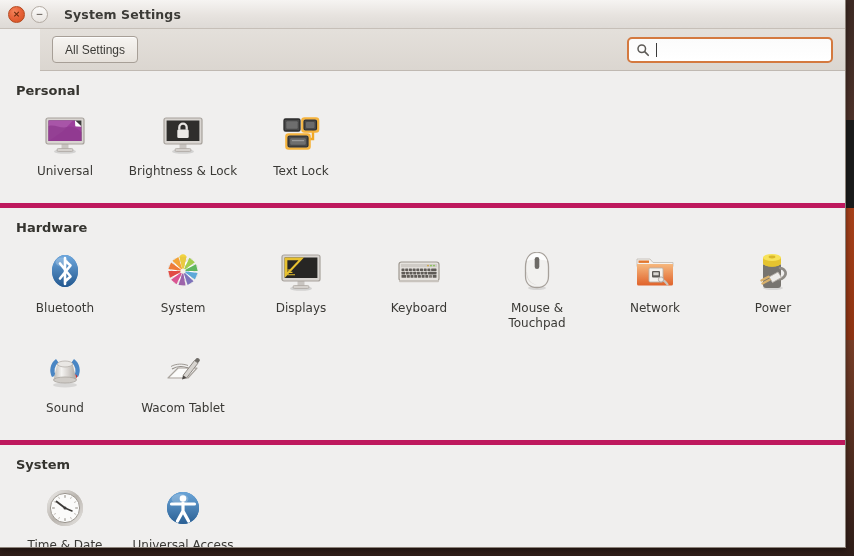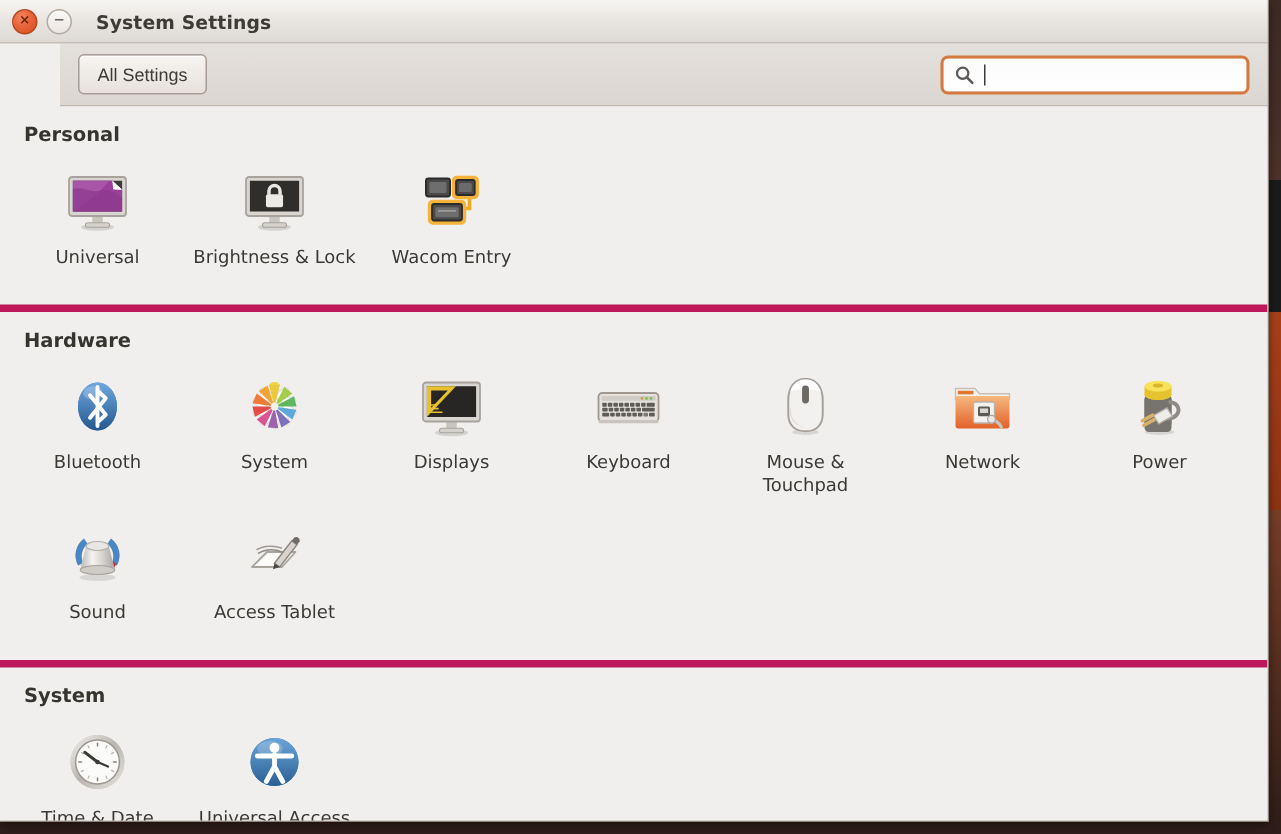--- a/index.html
+++ b/index.html
@@ -184,21 +184,21 @@
             <rect x="25.5" y="8.5" width="15.5" height="13" rx="2" fill="none" stroke="#f5b33c" stroke-width="2.6"></rect>
             <rect x="27" y="10" width="12.5" height="10" rx="1.4" fill="#4a4a4a" stroke="#2b2b2b" stroke-width="1.2"></rect>
             <rect x="29" y="12" width="8.5" height="6" rx="1" fill="#6b6b6b"></rect>
             <rect x="7" y="9" width="16" height="12" rx="1.6" fill="#4a4a4a" stroke="#2b2b2b" stroke-width="1.3"></rect>
             <rect x="9.3" y="11.3" width="11.4" height="7.4" rx="1" fill="#6e6e6e"></rect>
             <rect x="9.5" y="24.5" width="23" height="14" rx="2" fill="none" stroke="#f5b33c" stroke-width="2.6"></rect>
             <rect x="11" y="26" width="20" height="11" rx="1.5" fill="#4a4a4a" stroke="#2b2b2b" stroke-width="1.2"></rect>
             <rect x="13.2" y="28.2" width="15.6" height="6.6" rx="1" fill="#6e6e6e"></rect>
             <rect x="15" y="30" width="12" height="1.2" fill="#9a9a9a"></rect>
           </svg>
-          <div class="tile-label">Wacom Entry</div>
+          <div class="tile-label">Text Lock</div>
         </div>
 
       </div>
     </div>
 
     <div class="section">
       <div class="section-title">Hardware</div>
       <div class="grid">
 
         <div class="tile">
@@ -376,21 +376,21 @@
         <div class="tile">
           <svg class="tile-icon" viewBox="0 0 48 48">
             <path d="M9 31 L19 21 h19 l-9 10 z" fill="#f4f3f1" stroke="#a9a49e" stroke-width="1.2" stroke-linejoin="round"></path>
             <path d="M11.5 30 L20 22 h15.5 l-7.5 8 z" fill="#fbfbfa"></path>
             <path d="M13 22 c5 -3 11 -3 16 -1" fill="none" stroke="#8f8a84" stroke-width="1.1"></path>
             <path d="M12 19.5 c5 -3 12 -3 17 -1" fill="none" stroke="#a09b95" stroke-width="1"></path>
             <path d="M24 28.5 L35.5 13.5 l3.5 2.6 L27.5 31 z" fill="#d7d4d0" stroke="#8d8882" stroke-width="1"></path>
             <path d="M35.5 13.5 L39 16.1 L40.8 13.8 A2.4 2.4 0 0 0 37.4 11.2 Z" fill="#6f6c67"></path>
             <path d="M24 28.5 L27.5 31 L23 32.5 Z" fill="#4a4744"></path>
           </svg>
-          <div class="tile-label">Access Tablet</div>
+          <div class="tile-label">Wacom Tablet</div>
         </div>
 
       </div>
     </div>
 
     <div class="section">
       <div class="section-title">System</div>
       <div class="grid">
 
 

